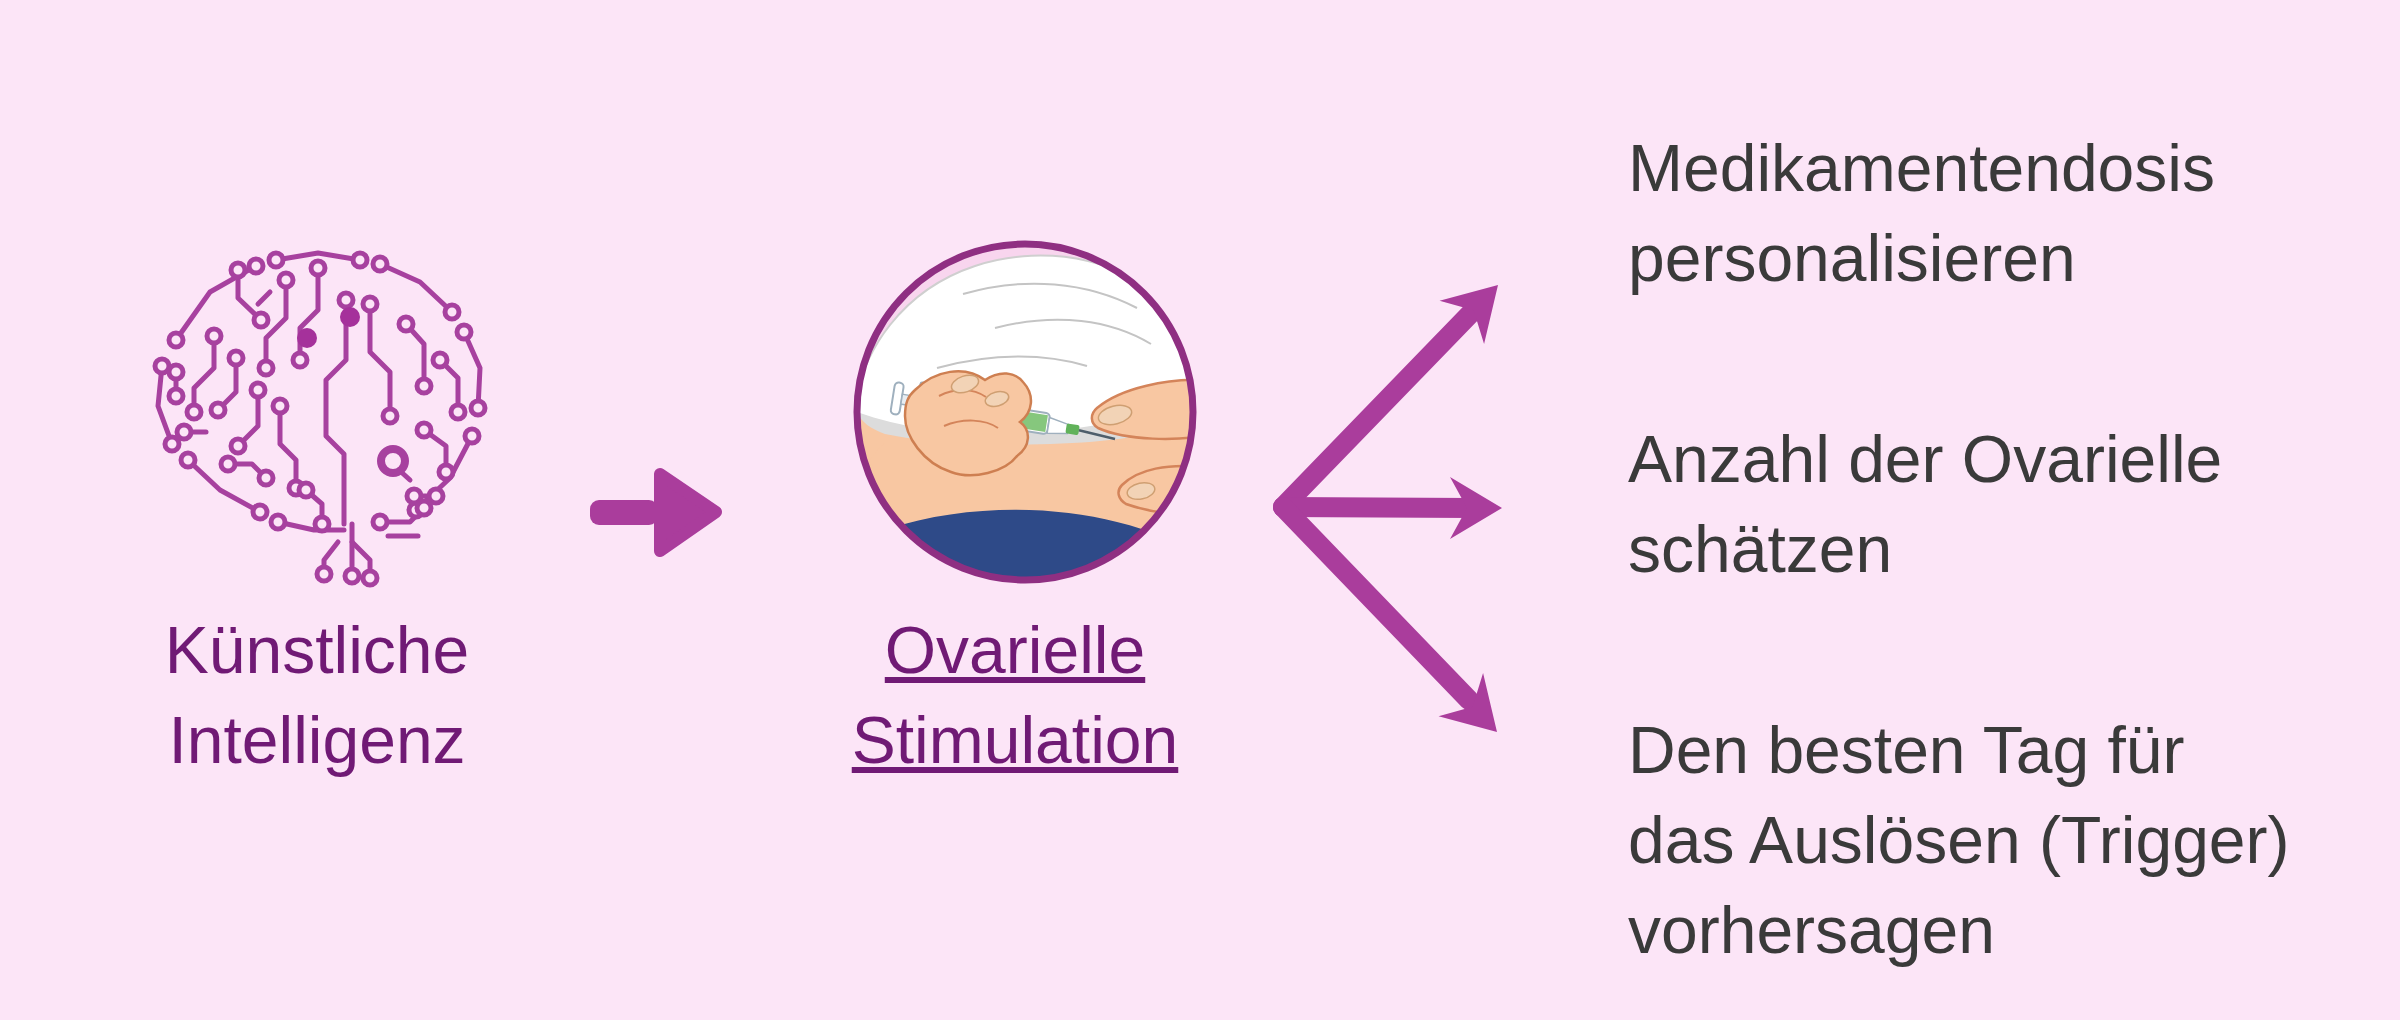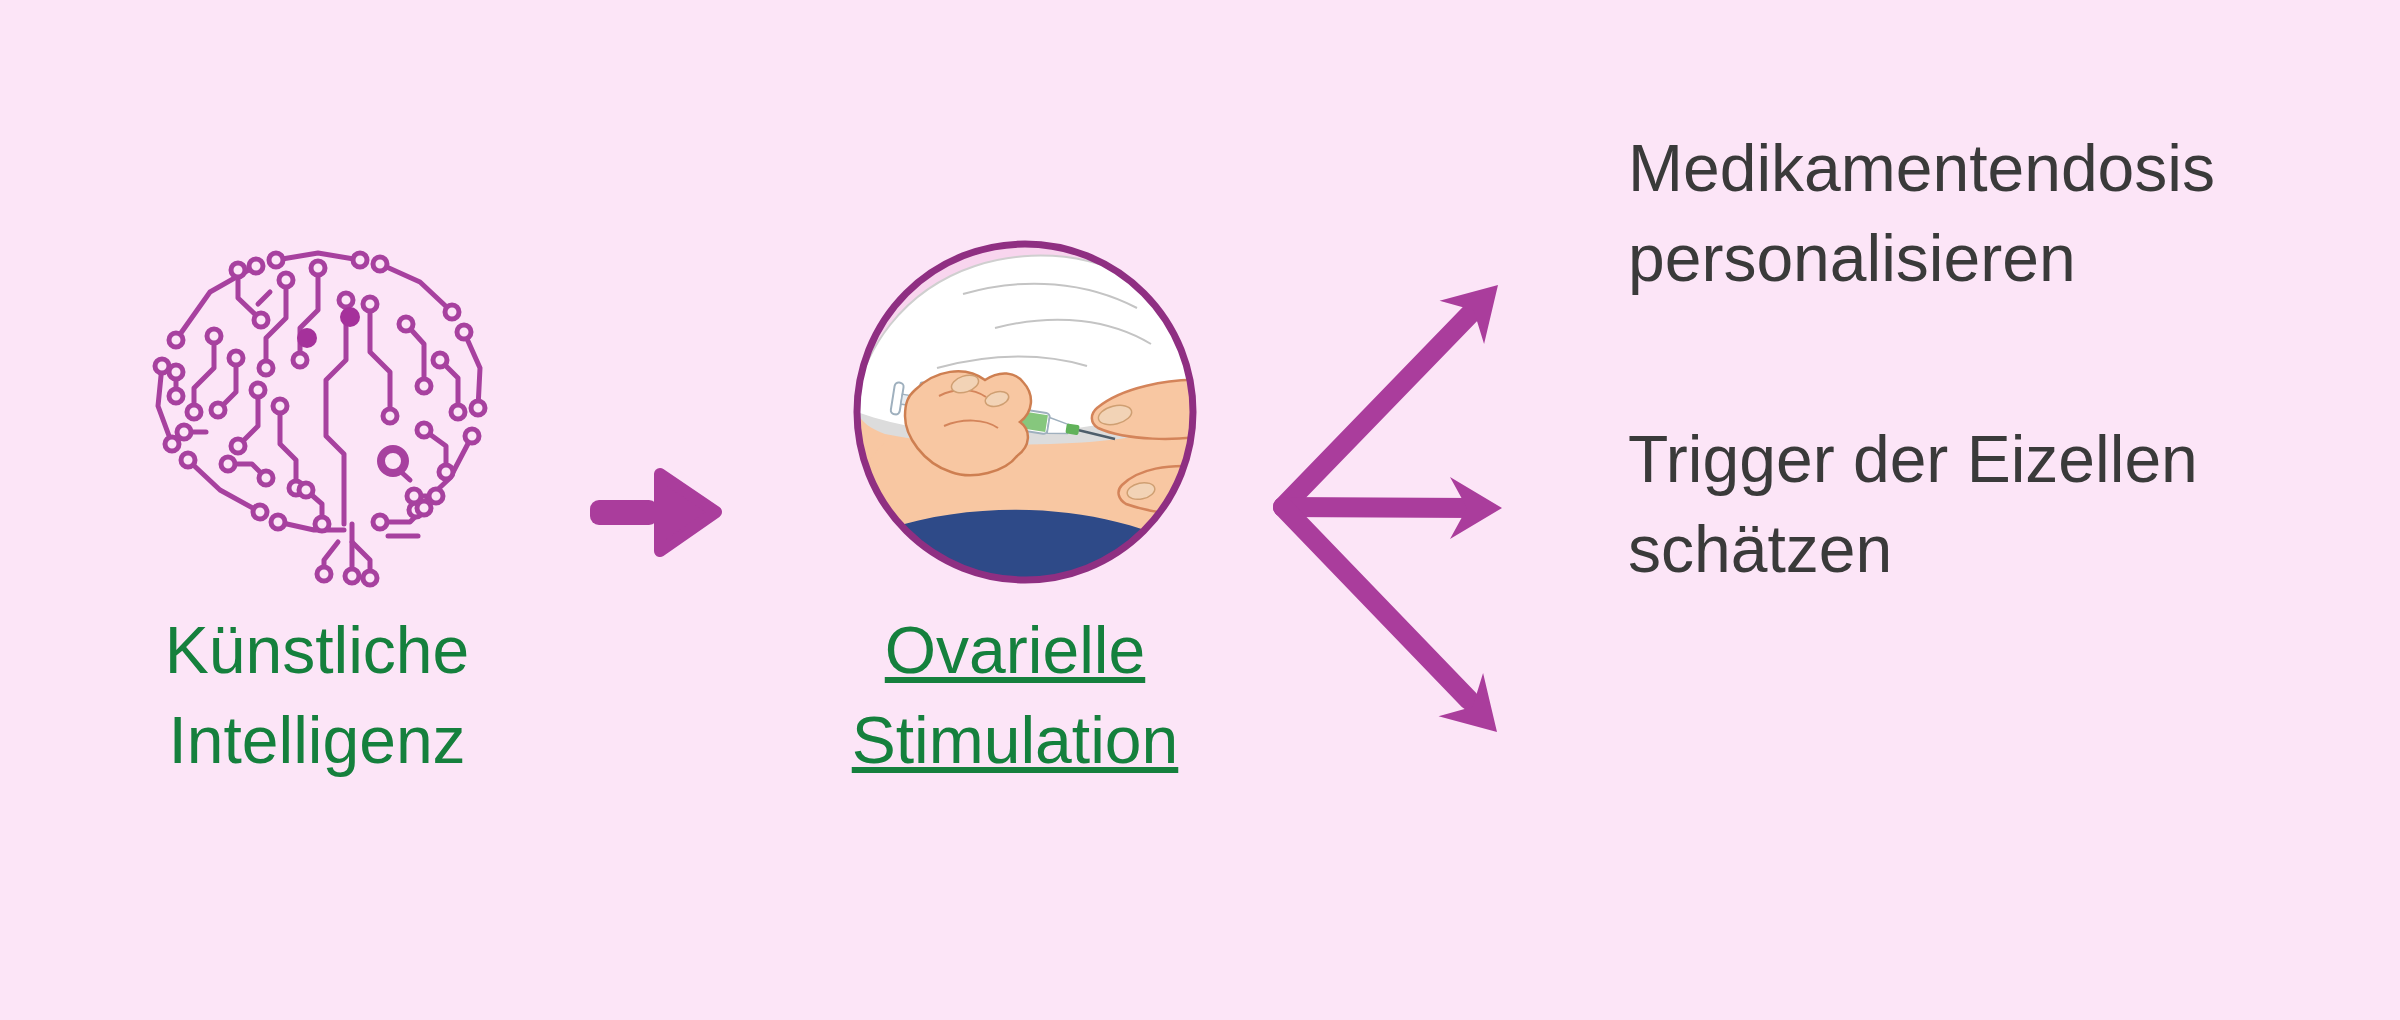--- a/index.html
+++ b/index.html
@@ -3,21 +3,21 @@
 <meta charset="utf-8">
 <style>
   html,body{margin:0;padding:0;background:#fce5f7;}
   .canvas{
     position:relative;width:2400px;height:1020px;background:#fce5f7;
     font-family:"Liberation Sans","DejaVu Sans",sans-serif;color:#3a3a3a;overflow:hidden;
   }
   .abs{position:absolute;}
   .node-label{
     font-size:66px;line-height:90px;text-align:center;white-space:pre-line;
-    color:#15803d;letter-spacing:0;
+    color:#701a75;letter-spacing:0;
   }
   .outcome-list{
     position:absolute;left:1628px;top:123px;display:flex;flex-direction:column;gap:111px;
   }
   .outcome-label{
     font-size:66px;line-height:90px;text-align:left;white-space:pre-line;color:#3a3a3a;
   }
   svg{display:block;}
 </style>
 </head>
@@ -208,17 +208,20 @@
     <g fill="#aa3d9c">
       <polygon points="0,0 -52,-31 -35,0 -52,31" transform="translate(238,27) rotate(-45.9)"></polygon>
       <polygon points="0,0 -52,-31 -35,0 -52,31" transform="translate(242,250)"></polygon>
       <polygon points="0,0 -52,-31 -35,0 -52,31" transform="translate(237,474) rotate(45.9)"></polygon>
     </g>
   </svg>
 
   <div class="outcome-list">
     <div class="outcome-label">Medikamentendosis
 personalisieren</div>
-    <div class="outcome-label">Trigger der Eizellen
+    <div class="outcome-label">Anzahl der Ovarielle
 schätzen</div>
+    <div class="outcome-label">Den besten Tag für
+das Auslösen (Trigger)
+vorhersagen</div>
   </div>
 
 </div>
 
 </body></html>

